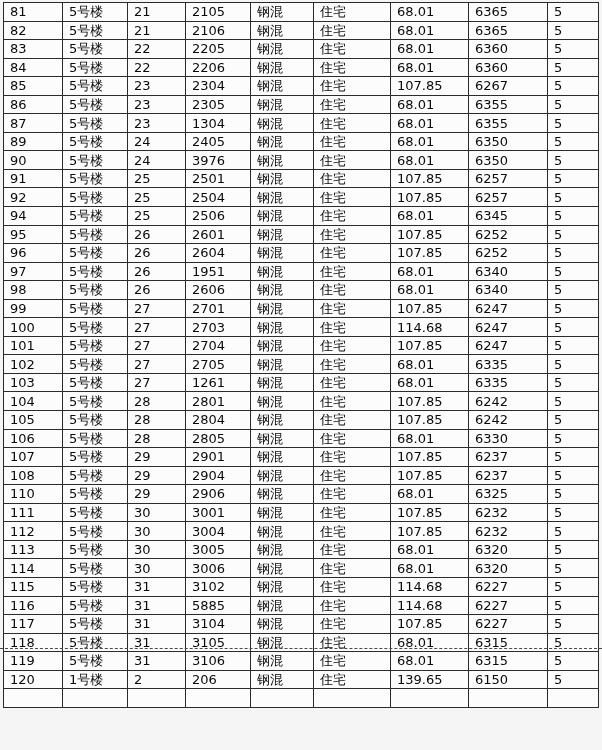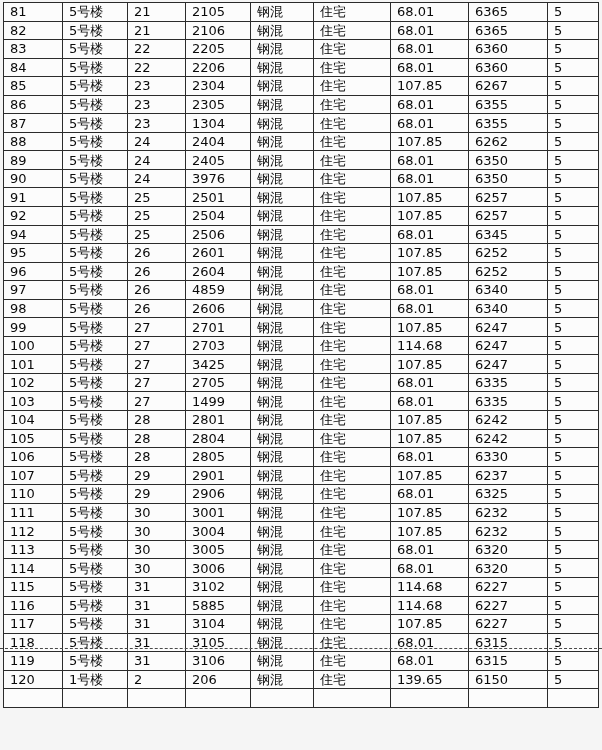--- a/index.html
+++ b/index.html
@@ -146,31 +146,20 @@
     <td>5号楼</td>
     <td>23</td>
     <td>1304</td>
     <td>钢混</td>
     <td>住宅</td>
     <td>68.01</td>
     <td>6355</td>
     <td>5</td>
   </tr>
         <tr>
-    <td>88</td>
-    <td>5号楼</td>
-    <td>24</td>
-    <td>2404</td>
-    <td>钢混</td>
-    <td>住宅</td>
-    <td>107.85</td>
-    <td>6262</td>
-    <td>5</td>
-  </tr>
-        <tr>
     <td>89</td>
     <td>5号楼</td>
     <td>24</td>
     <td>2405</td>
     <td>钢混</td>
     <td>住宅</td>
     <td>68.01</td>
     <td>6350</td>
     <td>5</td>
   </tr>
@@ -237,21 +226,21 @@
     <td>钢混</td>
     <td>住宅</td>
     <td>107.85</td>
     <td>6252</td>
     <td>5</td>
   </tr>
         <tr>
     <td>97</td>
     <td>5号楼</td>
     <td>26</td>
-    <td>4859</td>
+    <td>1951</td>
     <td>钢混</td>
     <td>住宅</td>
     <td>68.01</td>
     <td>6340</td>
     <td>5</td>
   </tr>
         <tr>
     <td>98</td>
     <td>5号楼</td>
     <td>26</td>
@@ -281,21 +270,21 @@
     <td>钢混</td>
     <td>住宅</td>
     <td>114.68</td>
     <td>6247</td>
     <td>5</td>
   </tr>
         <tr>
     <td>101</td>
     <td>5号楼</td>
     <td>27</td>
-    <td>3425</td>
+    <td>2704</td>
     <td>钢混</td>
     <td>住宅</td>
     <td>107.85</td>
     <td>6247</td>
     <td>5</td>
   </tr>
         <tr>
     <td>102</td>
     <td>5号楼</td>
     <td>27</td>
@@ -303,21 +292,21 @@
     <td>钢混</td>
     <td>住宅</td>
     <td>68.01</td>
     <td>6335</td>
     <td>5</td>
   </tr>
         <tr>
     <td>103</td>
     <td>5号楼</td>
     <td>27</td>
-    <td>1499</td>
+    <td>1261</td>
     <td>钢混</td>
     <td>住宅</td>
     <td>68.01</td>
     <td>6335</td>
     <td>5</td>
   </tr>
         <tr>
     <td>104</td>
     <td>5号楼</td>
     <td>28</td>
@@ -348,20 +337,31 @@
     <td>住宅</td>
     <td>68.01</td>
     <td>6330</td>
     <td>5</td>
   </tr>
         <tr>
     <td>107</td>
     <td>5号楼</td>
     <td>29</td>
     <td>2901</td>
+    <td>钢混</td>
+    <td>住宅</td>
+    <td>107.85</td>
+    <td>6237</td>
+    <td>5</td>
+  </tr>
+        <tr>
+    <td>108</td>
+    <td>5号楼</td>
+    <td>29</td>
+    <td>2904</td>
     <td>钢混</td>
     <td>住宅</td>
     <td>107.85</td>
     <td>6237</td>
     <td>5</td>
   </tr>
         <tr>
     <td>110</td>
     <td>5号楼</td>
     <td>29</td>

